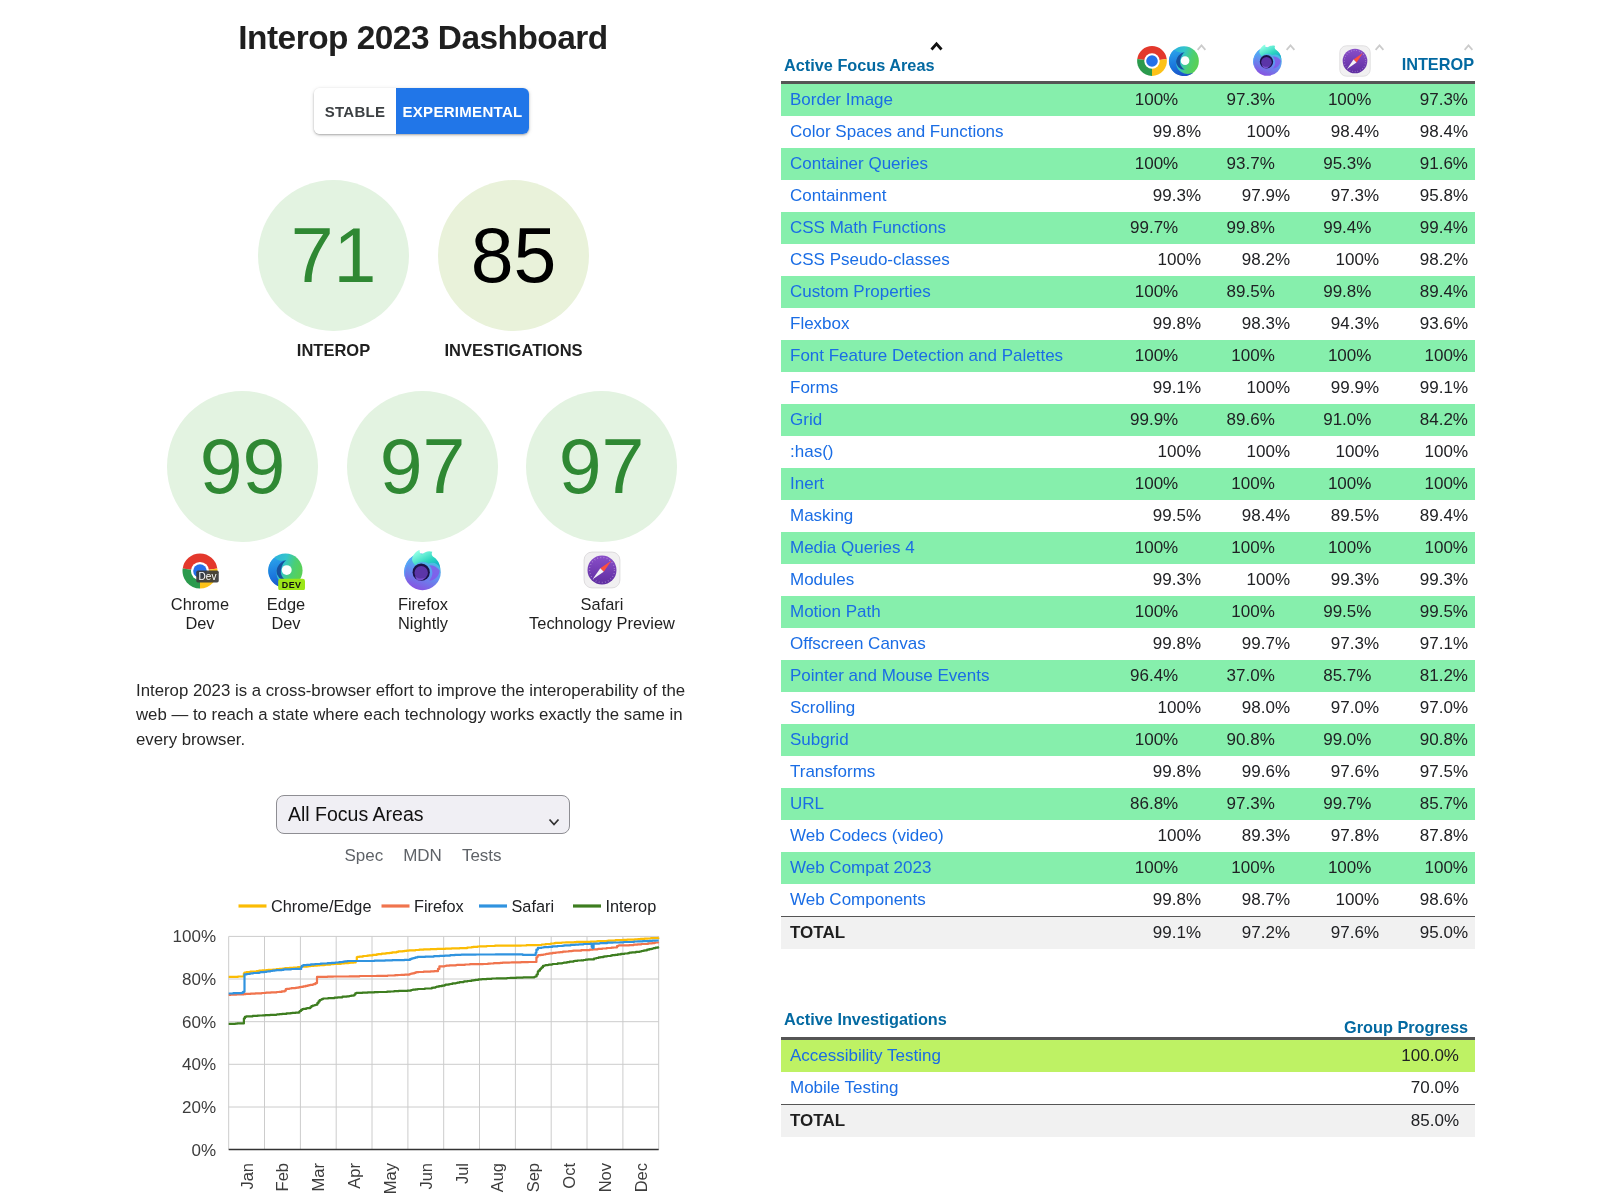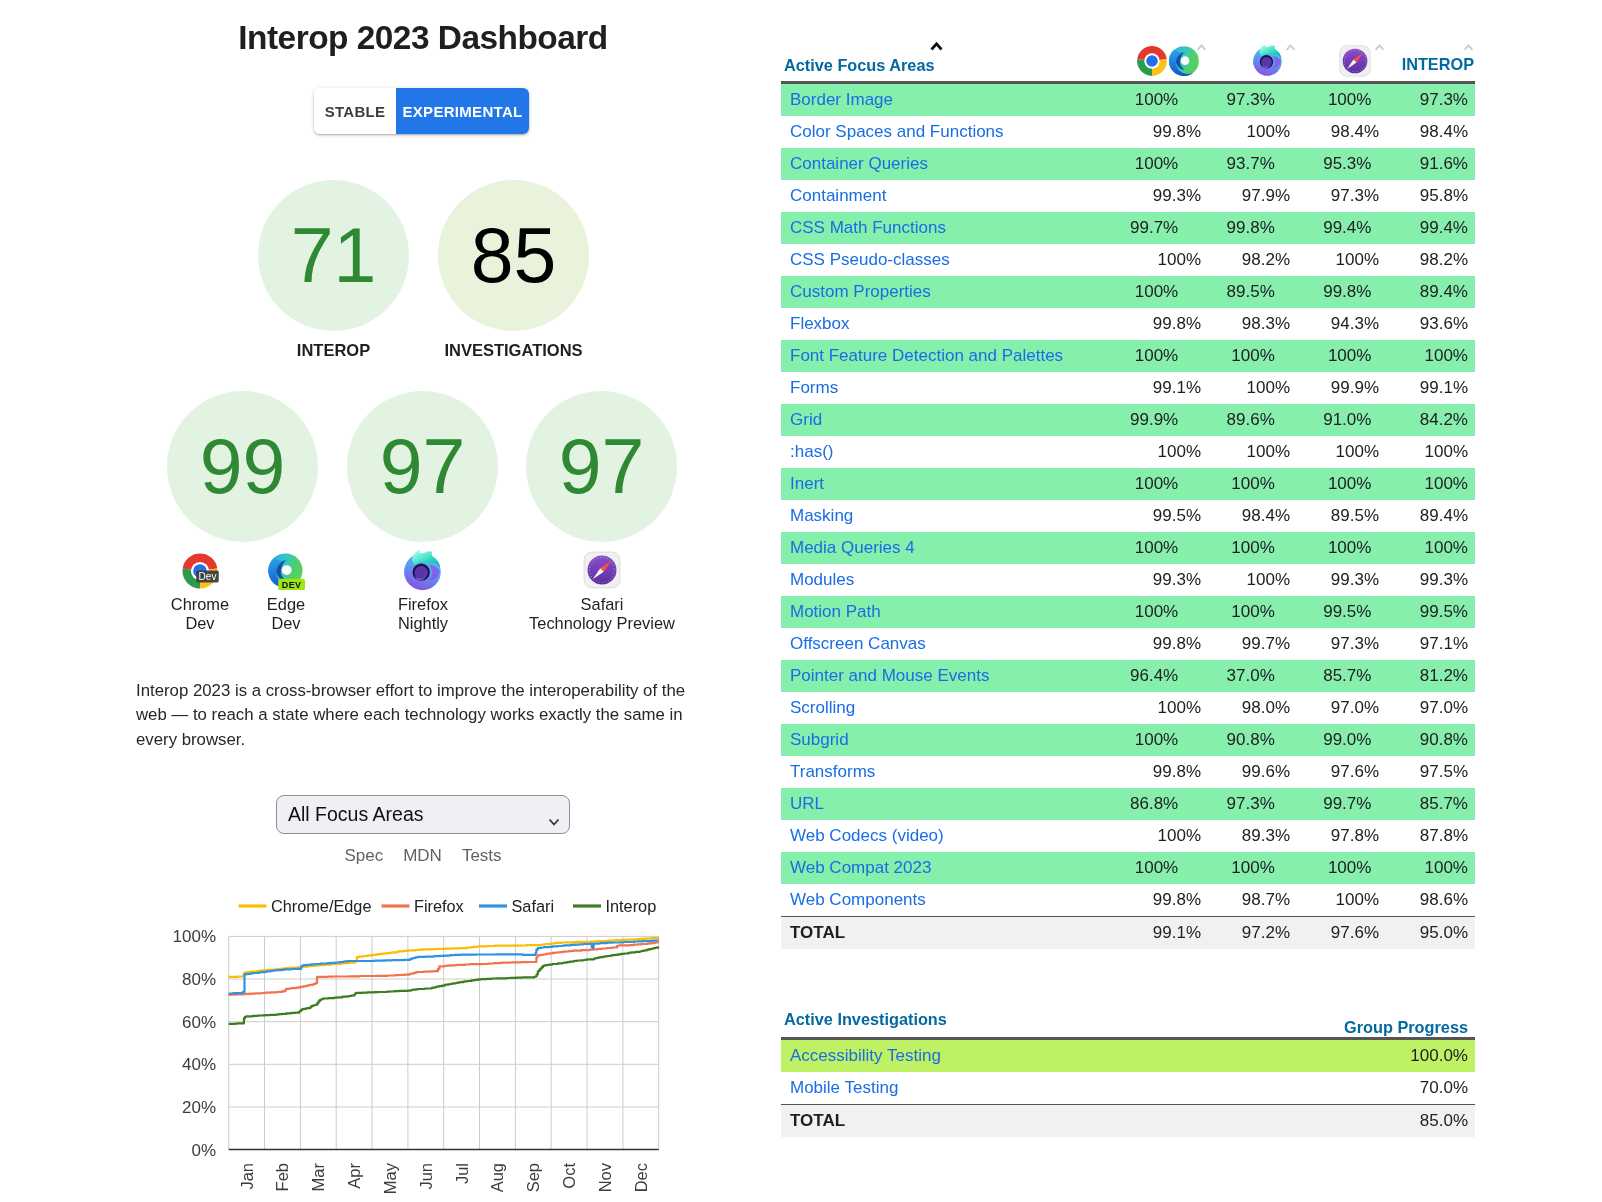--- a/index.html
+++ b/index.html
@@ -29,21 +29,21 @@
 .fpct { width:89px; text-align:right; color:#202124; }
 .fpct.last { width:96px; padding-right:7px; }
 .frow.total { background:#f1f1f1; border-top:1px solid #555; height:33px; }
 .frow.total .fname { font-weight:bold; color:#1f1f1f; }
 #t1border { position:absolute; left:781px; top:81px; width:694px; height:3px; background:#555; }
 #t2border { position:absolute; left:781px; top:1037px; width:694px; height:3px; background:#555; }
 #t2rows { position:absolute; left:781px; top:1040px; width:694px; }
 .irow { display:flex; height:32px; align-items:center; font-size:17px; }
 .irow .iname { flex:1; padding-left:9px; }
 .irow .iname a { color:#1a6de5; text-decoration:none; }
-.irow .ipct { width:110px; text-align:right; padding-right:7px; color:#202124; }
+.irow .ipct { width:110px; text-align:right; padding-right:16px; color:#202124; }
 .irow.odd { background:#bef264; }
 .irow.total { background:#f1f1f1; border-top:1px solid #555; height:33px; }
 .irow.total .iname { font-weight:bold; color:#1f1f1f; }
 </style></head>
 <body>
 <div id="page">
 <h1>Interop 2023 Dashboard</h1>
 <div id="toggle">
       <div class="st">STABLE</div>
       <div class="ex">EXPERIMENTAL</div>

